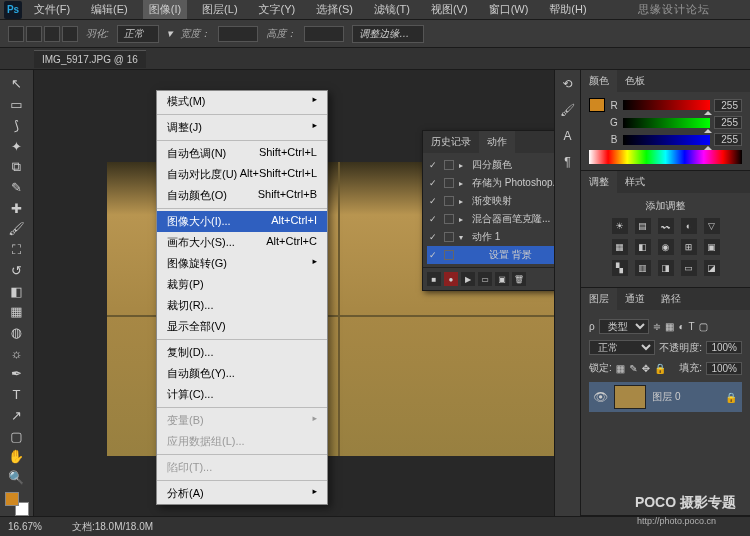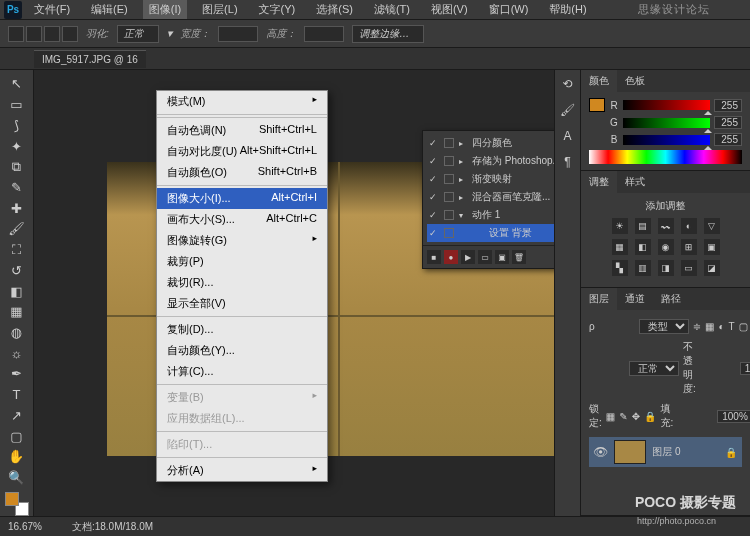--- a/index.html
+++ b/index.html
@@ -73,21 +73,21 @@
 .slider .thumb { position: absolute; right: -2px; top: 7px; width: 0; height: 0; border: 4px solid transparent; border-bottom-color: #ccc; }
 .color-row .val { width: 28px; background: #2a2a2a; border: 1px solid #555; padding: 0 3px; font-size: 10px; text-align: right; }
 .spectrum { height: 14px; background: linear-gradient(90deg, #fff, #f00, #ff0, #0f0, #0ff, #00f, #f0f, #f00, #000); margin-top: 4px; }
 
 .adjust-body { text-align: center; font-size: 10px; }
 .adjust-body .icons { display: flex; justify-content: center; gap: 7px; margin: 5px 0; }
 .adjust-body .icons span { width: 16px; height: 16px; background: #2a2a2a; display: flex; align-items: center; justify-content: center; font-size: 9px; }
 
 .layers-body { font-size: 10px; }
 .layers-body .toprow, .layers-body .lockrow { display: flex; align-items: center; gap: 4px; padding: 3px 0; }
-.layers-body select, .layers-body .pct { background: #2a2a2a; border: 1px solid #555; color: #ccc; font-size: 10px; padding: 0 4px; margin-left: 40px; }
+.layers-body select, .layers-body .pct { background: #2a2a2a; border: 1px solid #555; color: #ccc; font-size: 10px; padding: 0 4px; }
 .layers-body .pct { width: 36px; text-align: right; }
 .layer-item { display: flex; align-items: center; background: #4a5f7a; padding: 3px 4px; gap: 6px; margin-top: 4px; }
 .layer-item .eye { font-size: 12px; }
 .layer-item .thumb { width: 32px; height: 24px; background: #a88845; border: 1px solid #222; }
 .layer-item .lockicon { margin-left: auto; font-size: 10px; }
 
 .statusbar { height: 20px; background: #323232; display: flex; align-items: center; padding: 0 8px; font-size: 10px; gap: 30px; border-top: 1px solid #1a1a1a; }
 
 .watermark1 { position: absolute; top: 2px; right: 40px; color: rgba(255,255,255,.45); font-size: 11px; z-index: 200; letter-spacing: 1px; }
 .watermark2 { position: absolute; bottom: 24px; right: 14px; color: rgba(255,255,255,.8); font-size: 14px; font-weight: bold; z-index: 200; }
@@ -166,20 +166,23 @@
   </div>
 
   <div class="canvas-area">
     <div class="canvas"></div>
 
     <div class="dropdown" id="dropdown">
         <div class="row sub">
           <span>模式(M)</span>
         </div>
         <div class="sep"></div>
+        <div class="row sub">
+          <span>调整(J)</span>
+        </div>
         <div class="sep"></div>
         <div class="row">
           <span>自动色调(N)</span>
           <span>Shift+Ctrl+L</span>
         </div>
         <div class="row">
           <span>自动对比度(U)</span>
           <span>Alt+Shift+Ctrl+L</span>
         </div>
         <div class="row">
@@ -228,20 +231,24 @@
         <div class="row disabled">
           <span>陷印(T)...</span>
         </div>
         <div class="sep"></div>
         <div class="row sub">
           <span>分析(A)</span>
         </div>
       </div>
 
     <div class="floating">
+      <div class="phead">
+        <div class="t">历史记录</div>
+        <div class="t act">动作</div>
+      </div>
       <div class="body" id="actions-body">
           <div class="arow">
             <span class="chk">✓</span>
             <span class="sq"></span>
             <span class="fold">▸</span>
             <span>四分颜色</span>
           </div>
           <div class="arow">
             <span class="chk">✓</span>
             <span class="sq"></span>

